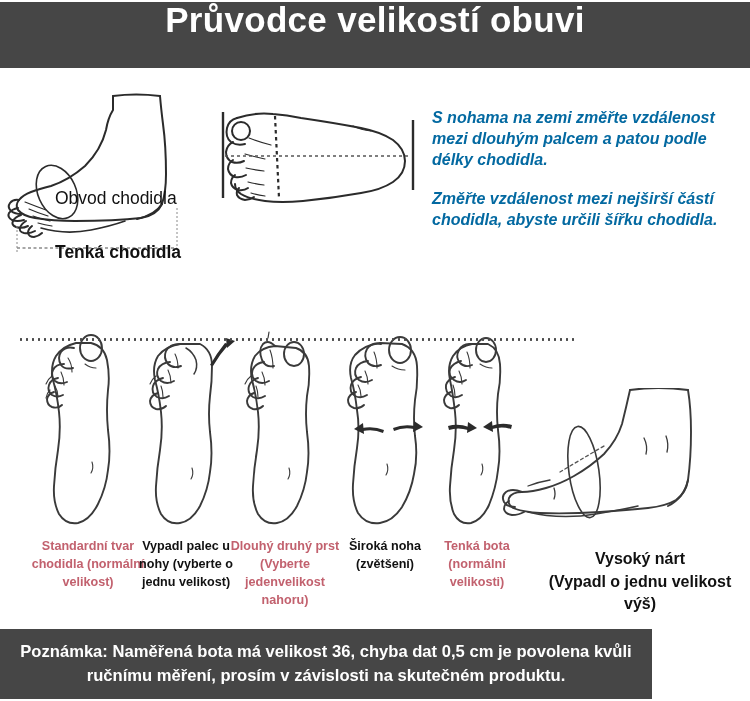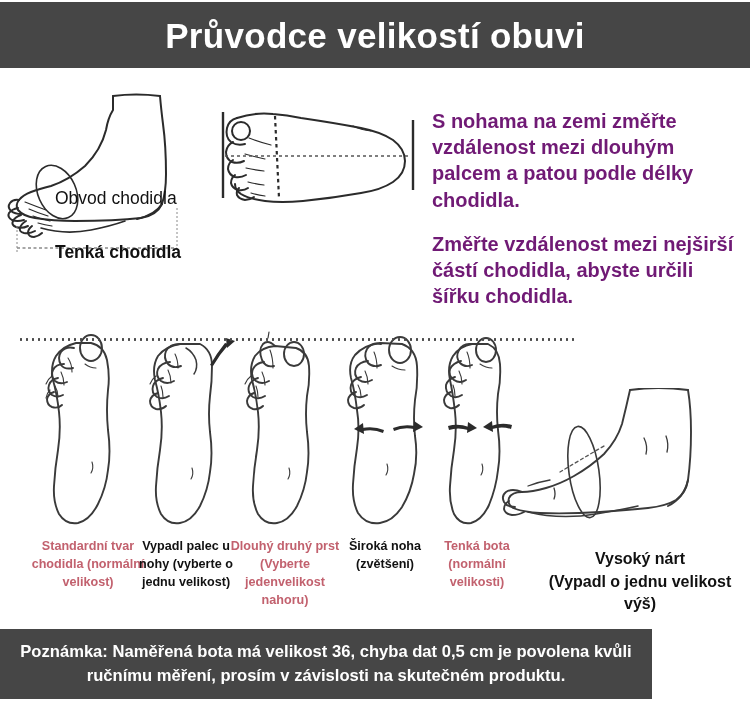--- a/index.html
+++ b/index.html
@@ -9,21 +9,21 @@
     font-family:"Liberation Sans","DejaVu Sans",sans-serif;
     overflow:hidden;
     position:relative;
   }
   .page{position:relative;width:750px;height:701px;background:#fff;}
 
   
   .header{
     position:absolute;left:0;top:2px;width:750px;height:66px;
     background:#464646;
-    display:flex;align-items:center;justify-content:center;
+    display:flex;justify-content:center;
   }
   .header-title{
     color:#ffffff;
     font-size:35px;
     font-weight:bold;
     letter-spacing:.3px;
     line-height:1;
     white-space:nowrap;
   }
 
@@ -39,24 +39,25 @@
   .lbl-len{
     position:absolute;left:50px;top:154px;
     font-size:17.5px;font-weight:bold;color:#111;white-space:nowrap;
   }
 
   .instructions{
     position:absolute;left:432px;top:40px;width:305px;
   }
   .instructions p{
     margin:0 0 18px 0;
-    font-size:20px;
+    font-size:16px;
     font-weight:bold;
-    color:#701a75;
+    color:#0369a1;
     line-height:1.31;
+    font-style:italic;
   }
   .instructions p:last-child{margin-bottom:18px;}
 
   
   .feet-row{position:absolute;left:0;top:318px;width:750px;height:218px;}
   .align-line{
     position:absolute;left:18px;top:338px;width:558px;height:3px;
     background-image:radial-gradient(circle,#4a4a4a 0 1.1px,transparent 1.3px);
     background-size:6px 3px;
     background-repeat:repeat-x;

